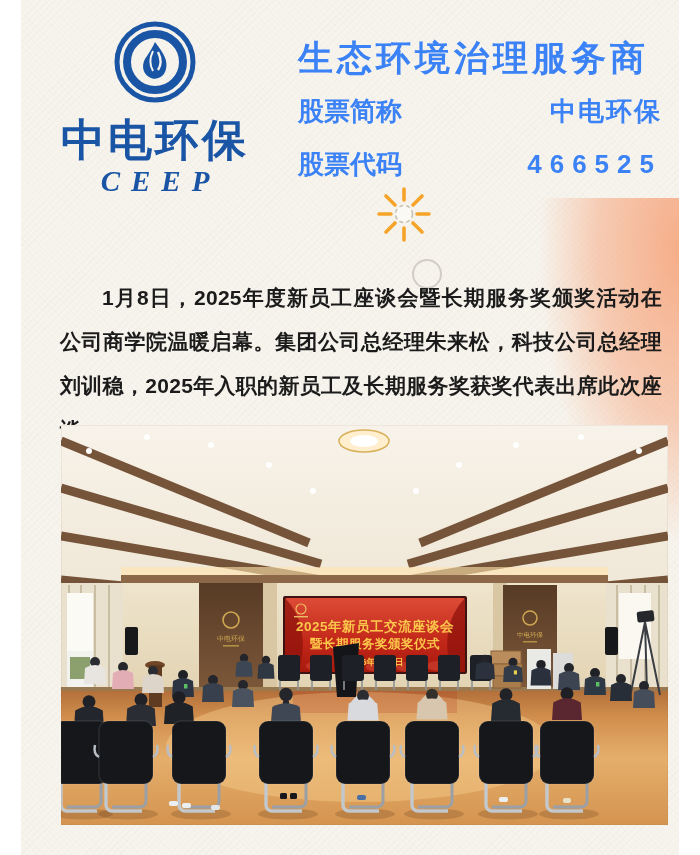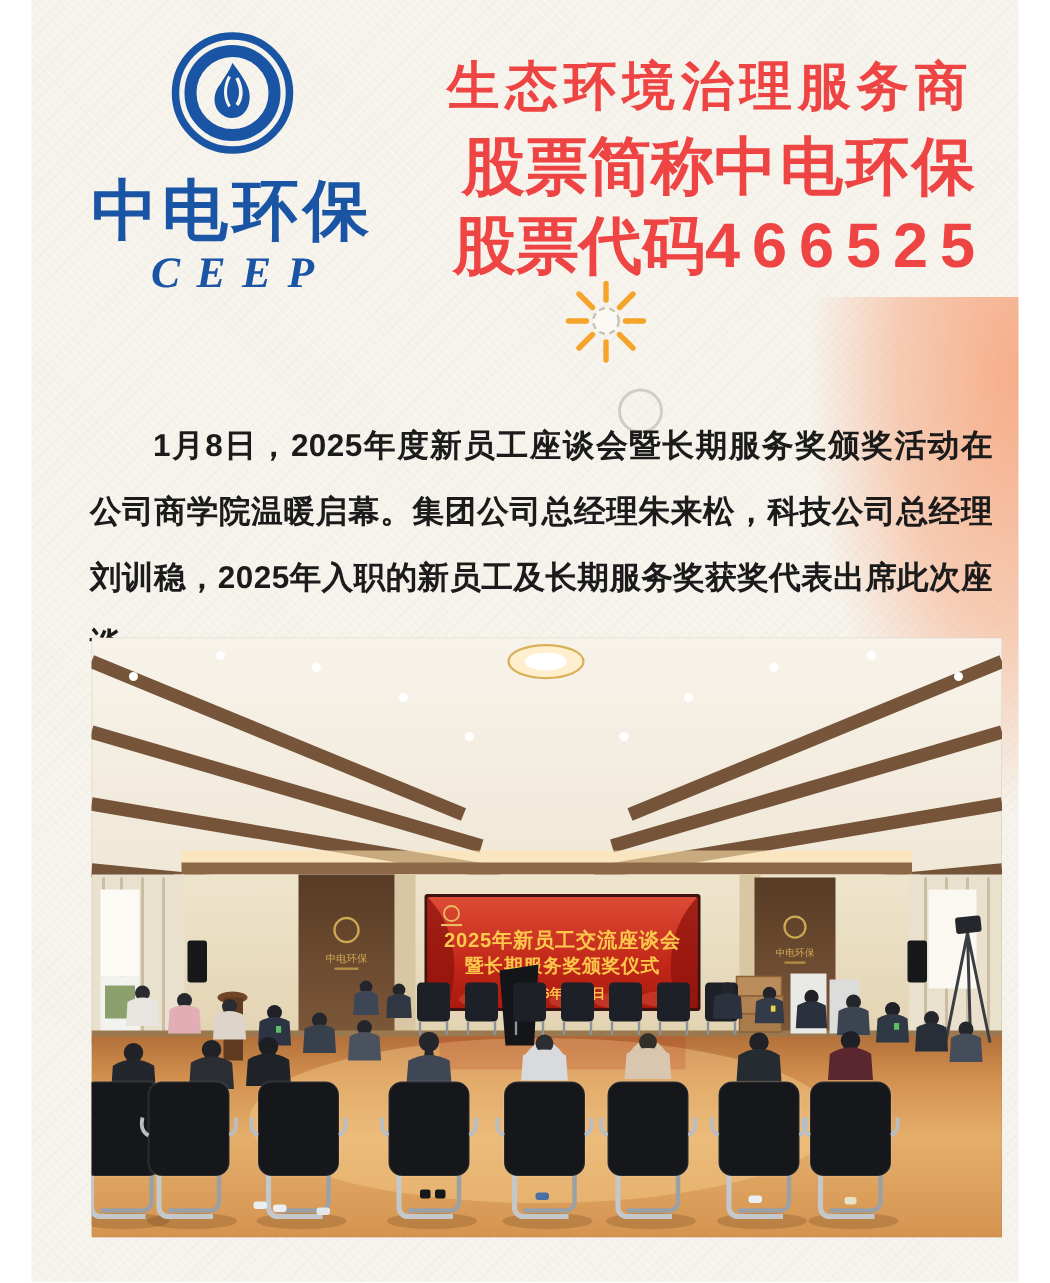--- a/index.html
+++ b/index.html
@@ -12,23 +12,23 @@
   .side-strip{position:absolute;top:0;height:855px;background:#ffffff;}
   .strip-l{left:0;width:21px;}
   .strip-r{right:0;width:21px;}
   .peach{position:absolute;top:198px;right:0;width:230px;height:440px;pointer-events:none;
          background:radial-gradient(ellipse 78% 85% at 100% 12%, rgba(246,166,126,.9) 0%,
                     rgba(246,170,132,.55) 45%, rgba(246,170,132,0) 78%);}
   .logo-wrap{position:absolute;left:45px;top:18px;width:220px;text-align:center;color:#1a55a5;}
   .logo-cn{font-size:44px;font-weight:bold;letter-spacing:3px;margin-top:6px;line-height:48px;}
   .logo-en{font-family:"Liberation Serif","DejaVu Serif",serif;font-style:italic;font-weight:bold;
            font-size:29px;letter-spacing:11px;padding-left:11px;margin-top:1px;}
-  .stock{position:absolute;left:298px;top:38px;width:364px;color:#ef4444;font-weight:bold;}
+  .stock{position:absolute;left:298px;top:38px;width:364px;color:#3b82f6;font-weight:bold;}
   .stock .row1{font-size:35px;letter-spacing:4px;line-height:40px;}
-  .stock .row{display:flex;justify-content:center;font-size:42px;margin-top:13px;line-height:40px;}
+  .stock .row{display:flex;justify-content:space-between;font-size:26px;margin-top:13px;line-height:40px;}
   .stock .val{letter-spacing:2px;}
   .stock .code{letter-spacing:8px;}
   .sun{position:absolute;left:377px;top:187px;}
   .ring-dec{position:absolute;left:412px;top:259px;width:26px;height:26px;border-radius:50%;
             border:2px solid rgba(180,174,164,.55);}
   .para{position:absolute;left:60px;top:276px;width:602px;font-size:21px;line-height:44px;
         font-weight:600;color:#1b1b1b;text-indent:2em;text-align:justify;letter-spacing:.3px;}
   .photo{position:absolute;left:61px;top:425px;width:607px;height:400px;display:block;}
 </style>
 </head>

